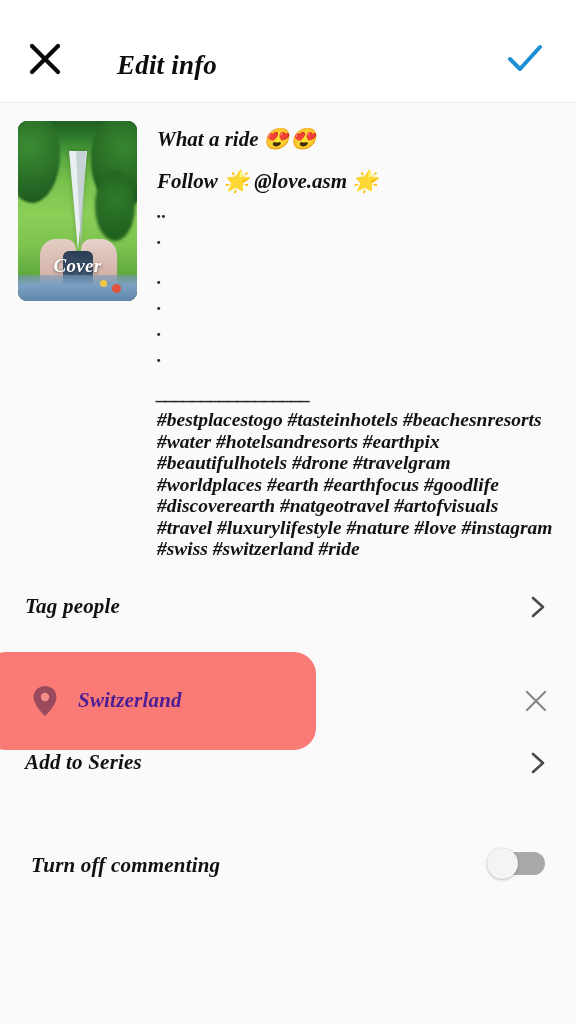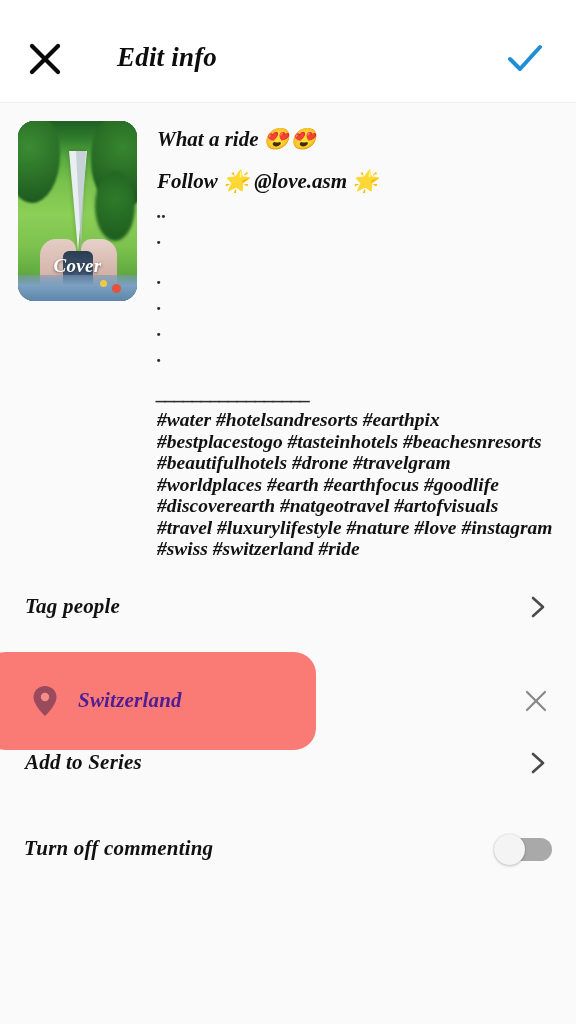--- a/index.html
+++ b/index.html
@@ -35,21 +35,21 @@
     height: 52px;
     display: flex;
     align-items: center;
     justify-content: center;
     cursor: pointer;
   }
 
   .header-title {
     position: absolute;
     left: 117px;
-    top: 42px;
+    top: 50px;
     font-size: 27px;
     font-weight: bold;
     font-style: italic;
     letter-spacing: 0.2px;
     color: #0D0D0D;
   }
 
   .confirm-btn {
     position: absolute;
     right: 25px;
@@ -72,21 +72,21 @@
   .thumb-wrap {
     flex: 0 0 auto;
     margin-left: 18px;
     margin-top: 4px;
   }
 
   .thumb {
     position: relative;
     width: 119px;
     height: 180px;
-    border-radius: 16px;
+    border-radius: 9px;
     overflow: hidden;
     background: #14532d;
     cursor: pointer;
   }
 
   .thumb-sky {
     position: absolute;
     inset: 0;
     background:
       radial-gradient(ellipse 70% 40% at 50% 100%, #7fbf4f 0%, rgba(127,191,79,0) 70%),
@@ -338,23 +338,23 @@
     display: flex;
     align-items: center;
     justify-content: center;
     cursor: pointer;
   }
 
   
   .toggle-row {
     position: relative;
     display: flex;
-    align-items: center;
+    align-items: flex-end;
     height: 58px;
-    padding: 0 24px;
+    padding: 0 31px;
     margin-top: 16px;
   }
 
   .toggle {
     position: relative;
     flex: 0 0 auto;
     width: 58px;
     height: 30px;
     cursor: pointer;
   }
@@ -425,22 +425,22 @@
 
     <div class="dot-line">..</div>
     <div class="dot-line gap">.</div>
     <div class="dot-line gap-big">.</div>
     <div class="dot-line gap">.</div>
     <div class="dot-line gap">.</div>
     <div class="dot-line gap">.</div>
 
     <div class="hashtag-block">
       <div class="divider-underscores">_________________</div>
+      <div class="hashtag-line">#bestplacestogo #tasteinhotels #beachesnresorts</div>
       <div class="hashtag-line">#water #hotelsandresorts  #earthpix</div>
-      <div class="hashtag-line">#bestplacestogo #tasteinhotels #beachesnresorts</div>
       <div class="hashtag-line">#beautifulhotels  #drone #travelgram</div>
       <div class="hashtag-line">#worldplaces #earth #earthfocus #goodlife</div>
       <div class="hashtag-line">#discoverearth #natgeotravel #artofvisuals</div>
       <div class="hashtag-line">#travel #luxurylifestyle #nature #love #instagram</div>
       <div class="hashtag-line">#swiss #switzerland #ride</div>
     </div>
   </div>
 </div>
 
 <div class="options">

